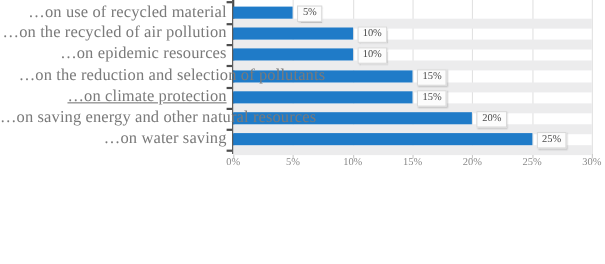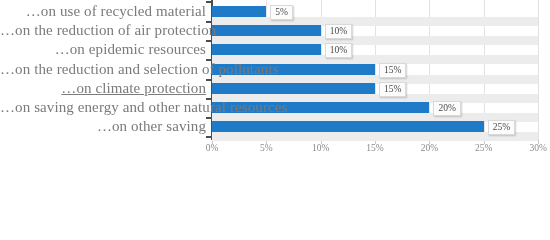--- a/index.html
+++ b/index.html
@@ -67,53 +67,53 @@
       <div class="row" style="top: 6px; left: 212px; width: 54.35px;">
         <div class="bar" style="width: 100%; background: rgb(31, 123, 200);"></div>
       </div>
       <div class="cat-label" style="top: 6px; left: 0px;">…on use of recycled material</div>
       <div class="dlabel" style="top: 5px; left: 270.35px;">5%</div>
       <div class="band" style="top: 36.2px; width: 326px;"></div>
       <div class="tick" style="top: 40.2px;"></div>
       <div class="row" style="top: 25.2px; left: 212px; width: 108.7px;">
         <div class="bar" style="width: 100%; background: rgb(31, 123, 200);"></div>
       </div>
-      <div class="cat-label" style="top: 25.2px; left: 0px;">…on the reduction of air protection</div>
+      <div class="cat-label" style="top: 25.2px; left: 0px;">…on the recycled of air pollution</div>
       <div class="dlabel" style="top: 24.2px; left: 324.7px;">10%</div>
       <div class="band" style="top: 55.4px; width: 326px;"></div>
       <div class="tick" style="top: 59.4px;"></div>
       <div class="row" style="top: 44.4px; left: 212px; width: 108.7px;">
         <div class="bar" style="width: 100%; background: rgb(31, 123, 200);"></div>
       </div>
       <div class="cat-label" style="top: 44.4px; left: 0px;">…on epidemic resources</div>
       <div class="dlabel" style="top: 43.4px; left: 324.7px;">10%</div>
       <div class="band" style="top: 74.6px; width: 326px;"></div>
       <div class="tick" style="top: 78.6px;"></div>
       <div class="row" style="top: 63.6px; left: 212px; width: 163.05px;">
         <div class="bar" style="width: 100%; background: rgb(31, 123, 200);"></div>
       </div>
-      <div class="cat-label" style="top: 63.6px; left: 0px;">…on the reduction and selection of pollutants</div>
+      <div class="cat-label" style="top: 63.6px; left: 17px;">…on the reduction and selection of pollutants</div>
       <div class="dlabel" style="top: 62.6px; left: 379.05px;">15%</div>
       <div class="band" style="top: 93.8px; width: 326px;"></div>
       <div class="tick" style="top: 97.8px;"></div>
       <div class="row" style="top: 82.8px; left: 212px; width: 163.05px;">
         <div class="bar" style="width: 100%; background: rgb(31, 123, 200);"></div>
       </div>
       <div class="cat-label" style="top: 82.8px; left: 0px; text-decoration: underline;">…on climate protection</div>
       <div class="dlabel" style="top: 81.8px; left: 379.05px;">15%</div>
       <div class="band" style="top: 113px; width: 326px;"></div>
       <div class="tick" style="top: 117px;"></div>
       <div class="row" style="top: 102px; left: 212px; width: 217.4px;">
         <div class="bar" style="width: 100%; background: rgb(31, 123, 200);"></div>
       </div>
       <div class="cat-label" style="top: 102px; left: 0px;">…on saving energy and other natural resources</div>
       <div class="dlabel" style="top: 101px; left: 433.4px;">20%</div>
       <div class="band" style="top: 132.2px; width: 326px;"></div>
       <div class="tick" style="top: 136.2px;"></div>
       <div class="row" style="top: 121.2px; left: 212px; width: 271.75px;">
         <div class="bar" style="width: 100%; background: rgb(31, 123, 200);"></div>
       </div>
-      <div class="cat-label" style="top: 121.2px; left: 0px;">…on other saving</div>
+      <div class="cat-label" style="top: 121.2px; left: 0px;">…on water saving</div>
       <div class="dlabel" style="top: 120.2px; left: 487.75px;">25%</div>
       <div class="tick" style="top: 1px;"></div>
     </div>
 
 </div>
 
 </body></html>

